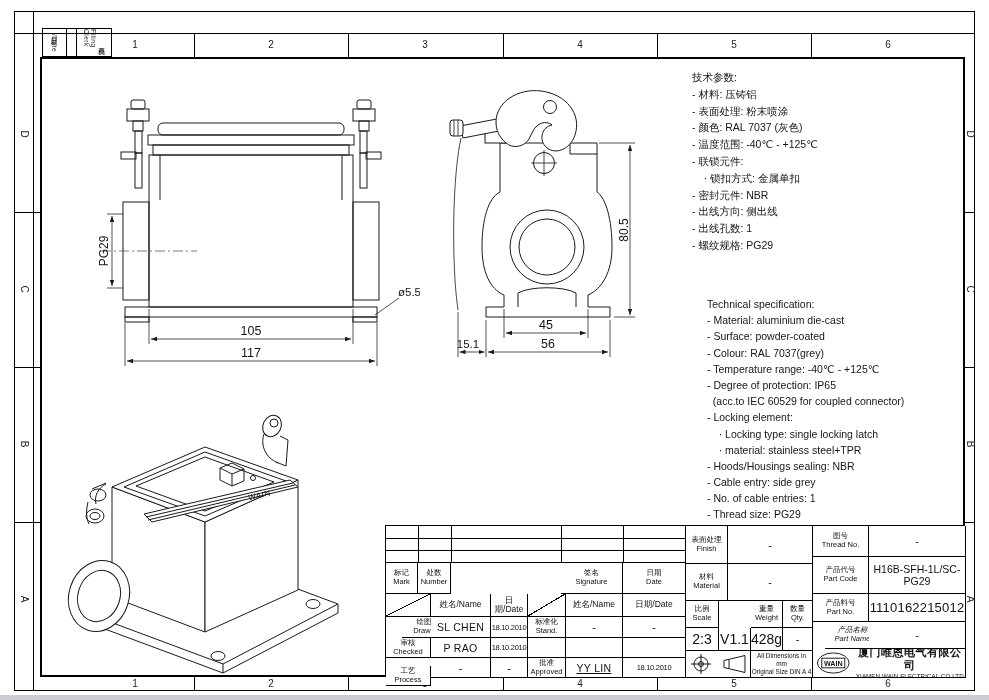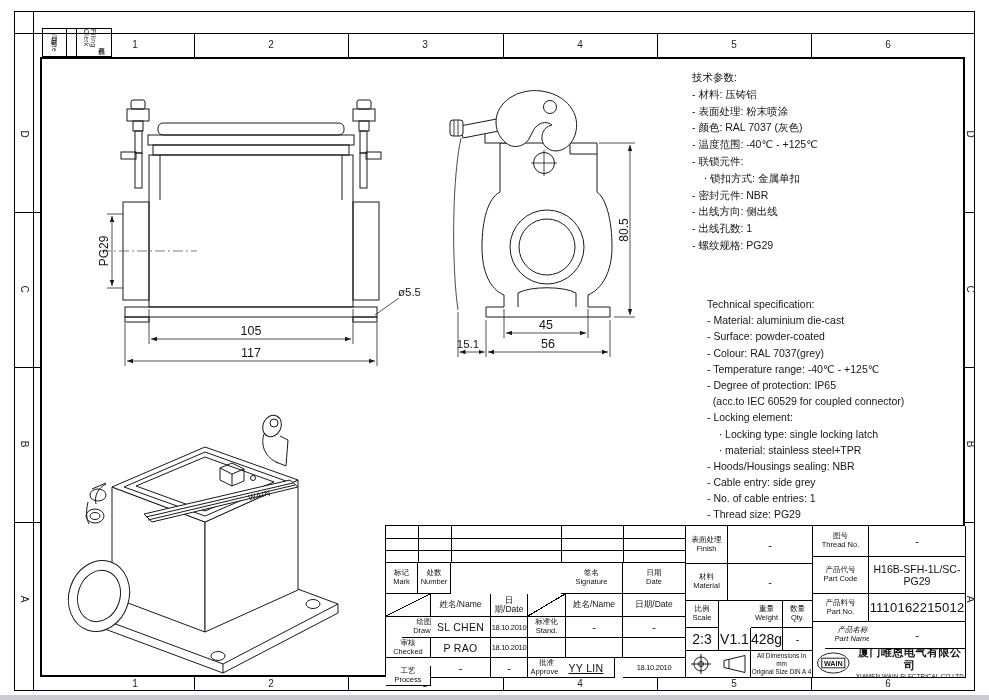--- a/index.html
+++ b/index.html
@@ -306,21 +306,21 @@
     <div class="cell" style="left:142px;top:112px;width:38px;height:20px;"></div>
     <div class="cell" style="left:180px;top:112px;width:57px;height:20px;"></div>
     <div class="cell" style="left:237px;top:112px;width:63px;height:20px;"></div>
 
     <div class="cell lbl" style="left:0;top:140px;width:45px;height:20px;">工艺
 Process</div>
     <div class="cell dash" style="left:45px;top:132px;width:60px;height:20px;">-</div>
     <div class="cell dash" style="left:105px;top:132px;width:37px;height:20px;">-</div>
     <div class="cell lbl" style="left:142px;top:132px;width:38px;height:20px;">批准
 Approved</div>
-    <div class="cell nm" style="left:172px;top:132px;width:57px;height:20px;text-decoration:underline;">YY LIN</div>
+    <div class="cell nm" style="left:180px;top:132px;width:57px;height:20px;text-decoration:underline;">YY LIN</div>
     <div class="cell dt" style="left:237px;top:132px;width:63px;height:20px;">18.10.2010</div>
 
     <div class="cell lbl" style="left:300px;top:0;width:42px;height:38px;">表面处理
 Finish</div>
     <div class="cell dash" style="left:342px;top:0;width:85px;height:38px;">-</div>
     <div class="cell lbl" style="left:300px;top:38px;width:42px;height:37px;">材料
 Material</div>
     <div class="cell dash" style="left:342px;top:38px;width:85px;height:37px;">-</div>
     <div class="cell lbl" style="left:300px;top:75px;width:33px;height:27px;">比例
 Scale</div>

